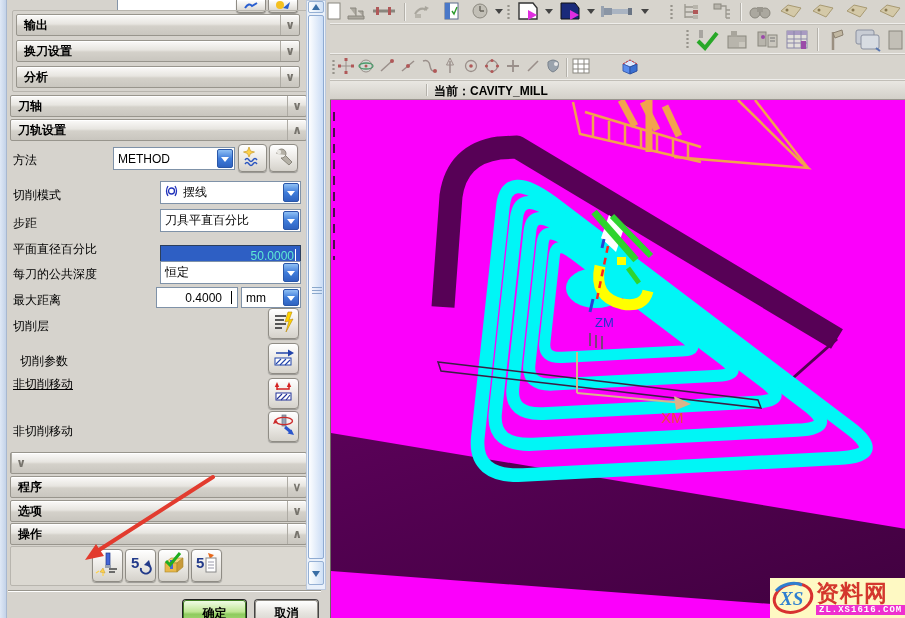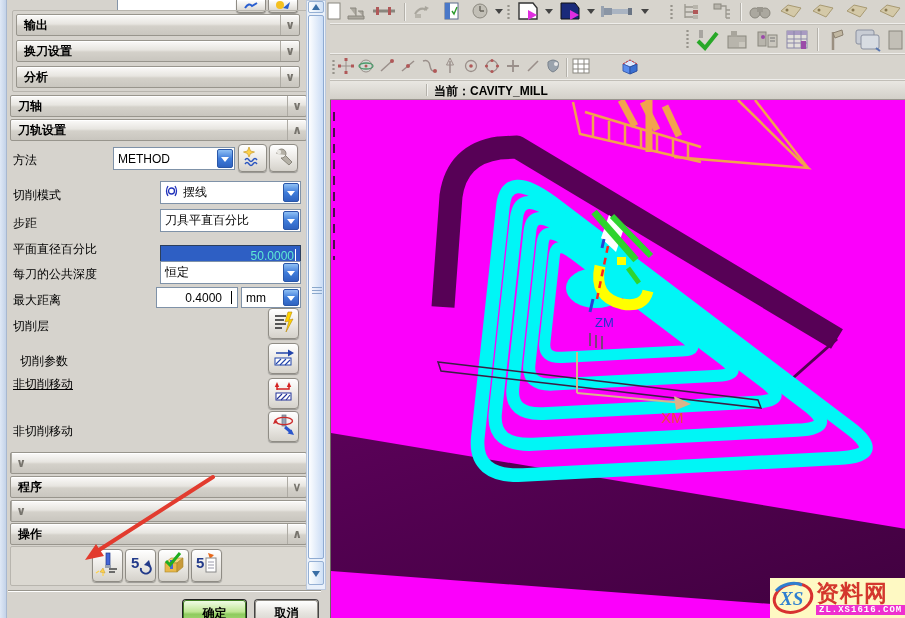--- a/index.html
+++ b/index.html
@@ -217,20 +217,21 @@
     </div>
 
     <div class="sec abs" style="left:3px;top:452px;width:297px;">
       <span class="chev">∨</span>
     </div>
     <div class="sec abs" style="left:3px;top:476px;width:297px;font-family:Liberation Serif, serif;">
       <span class="slb">程序</span>
       <span class="chev">∨</span>
     </div>
     <div class="sec abs" style="left:3px;top:500px;width:297px;">
+      <span class="slb">选项</span>
       <span class="chev">∨</span>
     </div>
     <div class="sec abs" style="left:3px;top:523px;width:297px;">
       <span class="slb">操作</span>
       <span class="chev">∧</span>
     </div>
 
     <div class="abs grpbox" style="left:3px;top:546px;width:297px;height:40px;background:#dbd8d1;"></div>
     <div class="icbtn" style="left:85px;top:549px;width:31px;height:33px;">
       <span><svg width="25" height="26">

